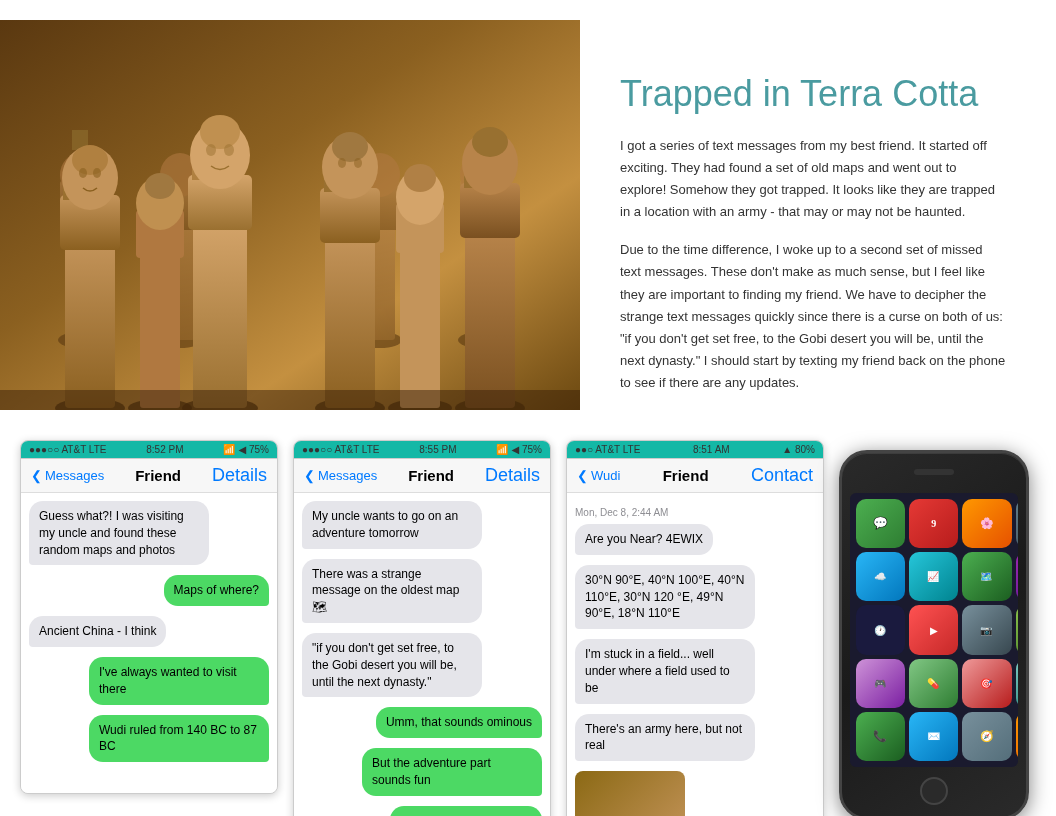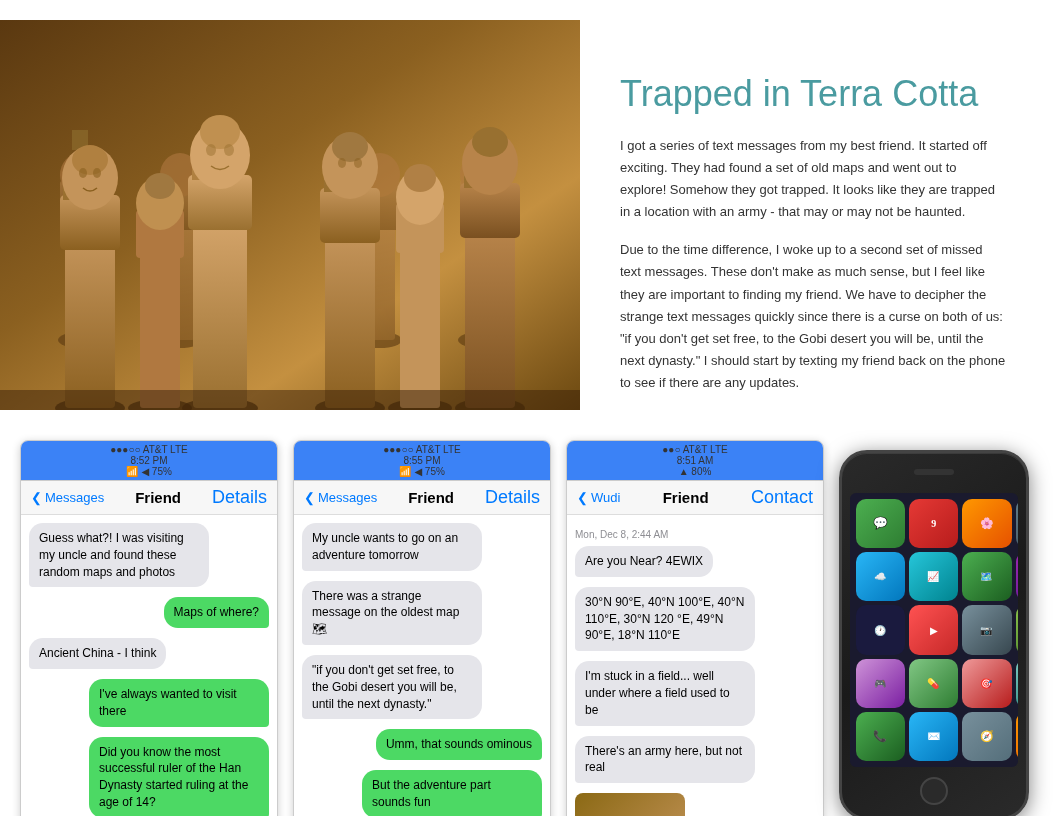--- a/index.html
+++ b/index.html
@@ -75,29 +75,28 @@
       width: 258px;
       background: #f0f0f0;
       border: 1px solid #ccc;
       border-radius: 8px;
       overflow: hidden;
       font-family: -apple-system, 'Helvetica Neue', Arial, sans-serif;
       box-shadow: 0 2px 8px rgba(0,0,0,0.2);
     }
 
     .iphone-status-bar {
-      background: #3b82f6;
+      background: #14b8a6;
       display: flex;
       justify-content: space-between;
       align-items: center;
       padding: 3px 8px;
       font-size: 10px;
       color: #333;
       border-bottom: 1px solid #ccc;
-      flex-direction: column;
     }
 
     .iphone-nav-bar {
       background: #f7f7f7;
       display: flex;
       justify-content: space-between;
       align-items: center;
       padding: 6px 10px;
       border-bottom: 1px solid #ddd;
     }
@@ -386,23 +385,20 @@
       <div class="msg-row sent">
         <div class="msg-bubble msg-sent">Maps of where?</div>
       </div>
       <div class="msg-row received">
         <div class="msg-bubble msg-received">Ancient China - I think</div>
       </div>
       <div class="msg-row sent">
         <div class="msg-bubble msg-sent">I've always wanted to visit there</div>
       </div>
       <div class="msg-row sent">
-        <div class="msg-bubble msg-sent">Did you know the most successful ruler of the Han Dynasty started ruling at the age of 14?</div>
-      </div>
-      <div class="msg-row sent">
         <div class="msg-bubble msg-sent">Wudi ruled from 140 BC to 87 BC</div>
       </div>
 
     </div>
 
   </div>
 
   <div class="iphone-screen">
     <div class="iphone-status-bar">
       <span>●●●○○ AT&amp;T LTE</span>

